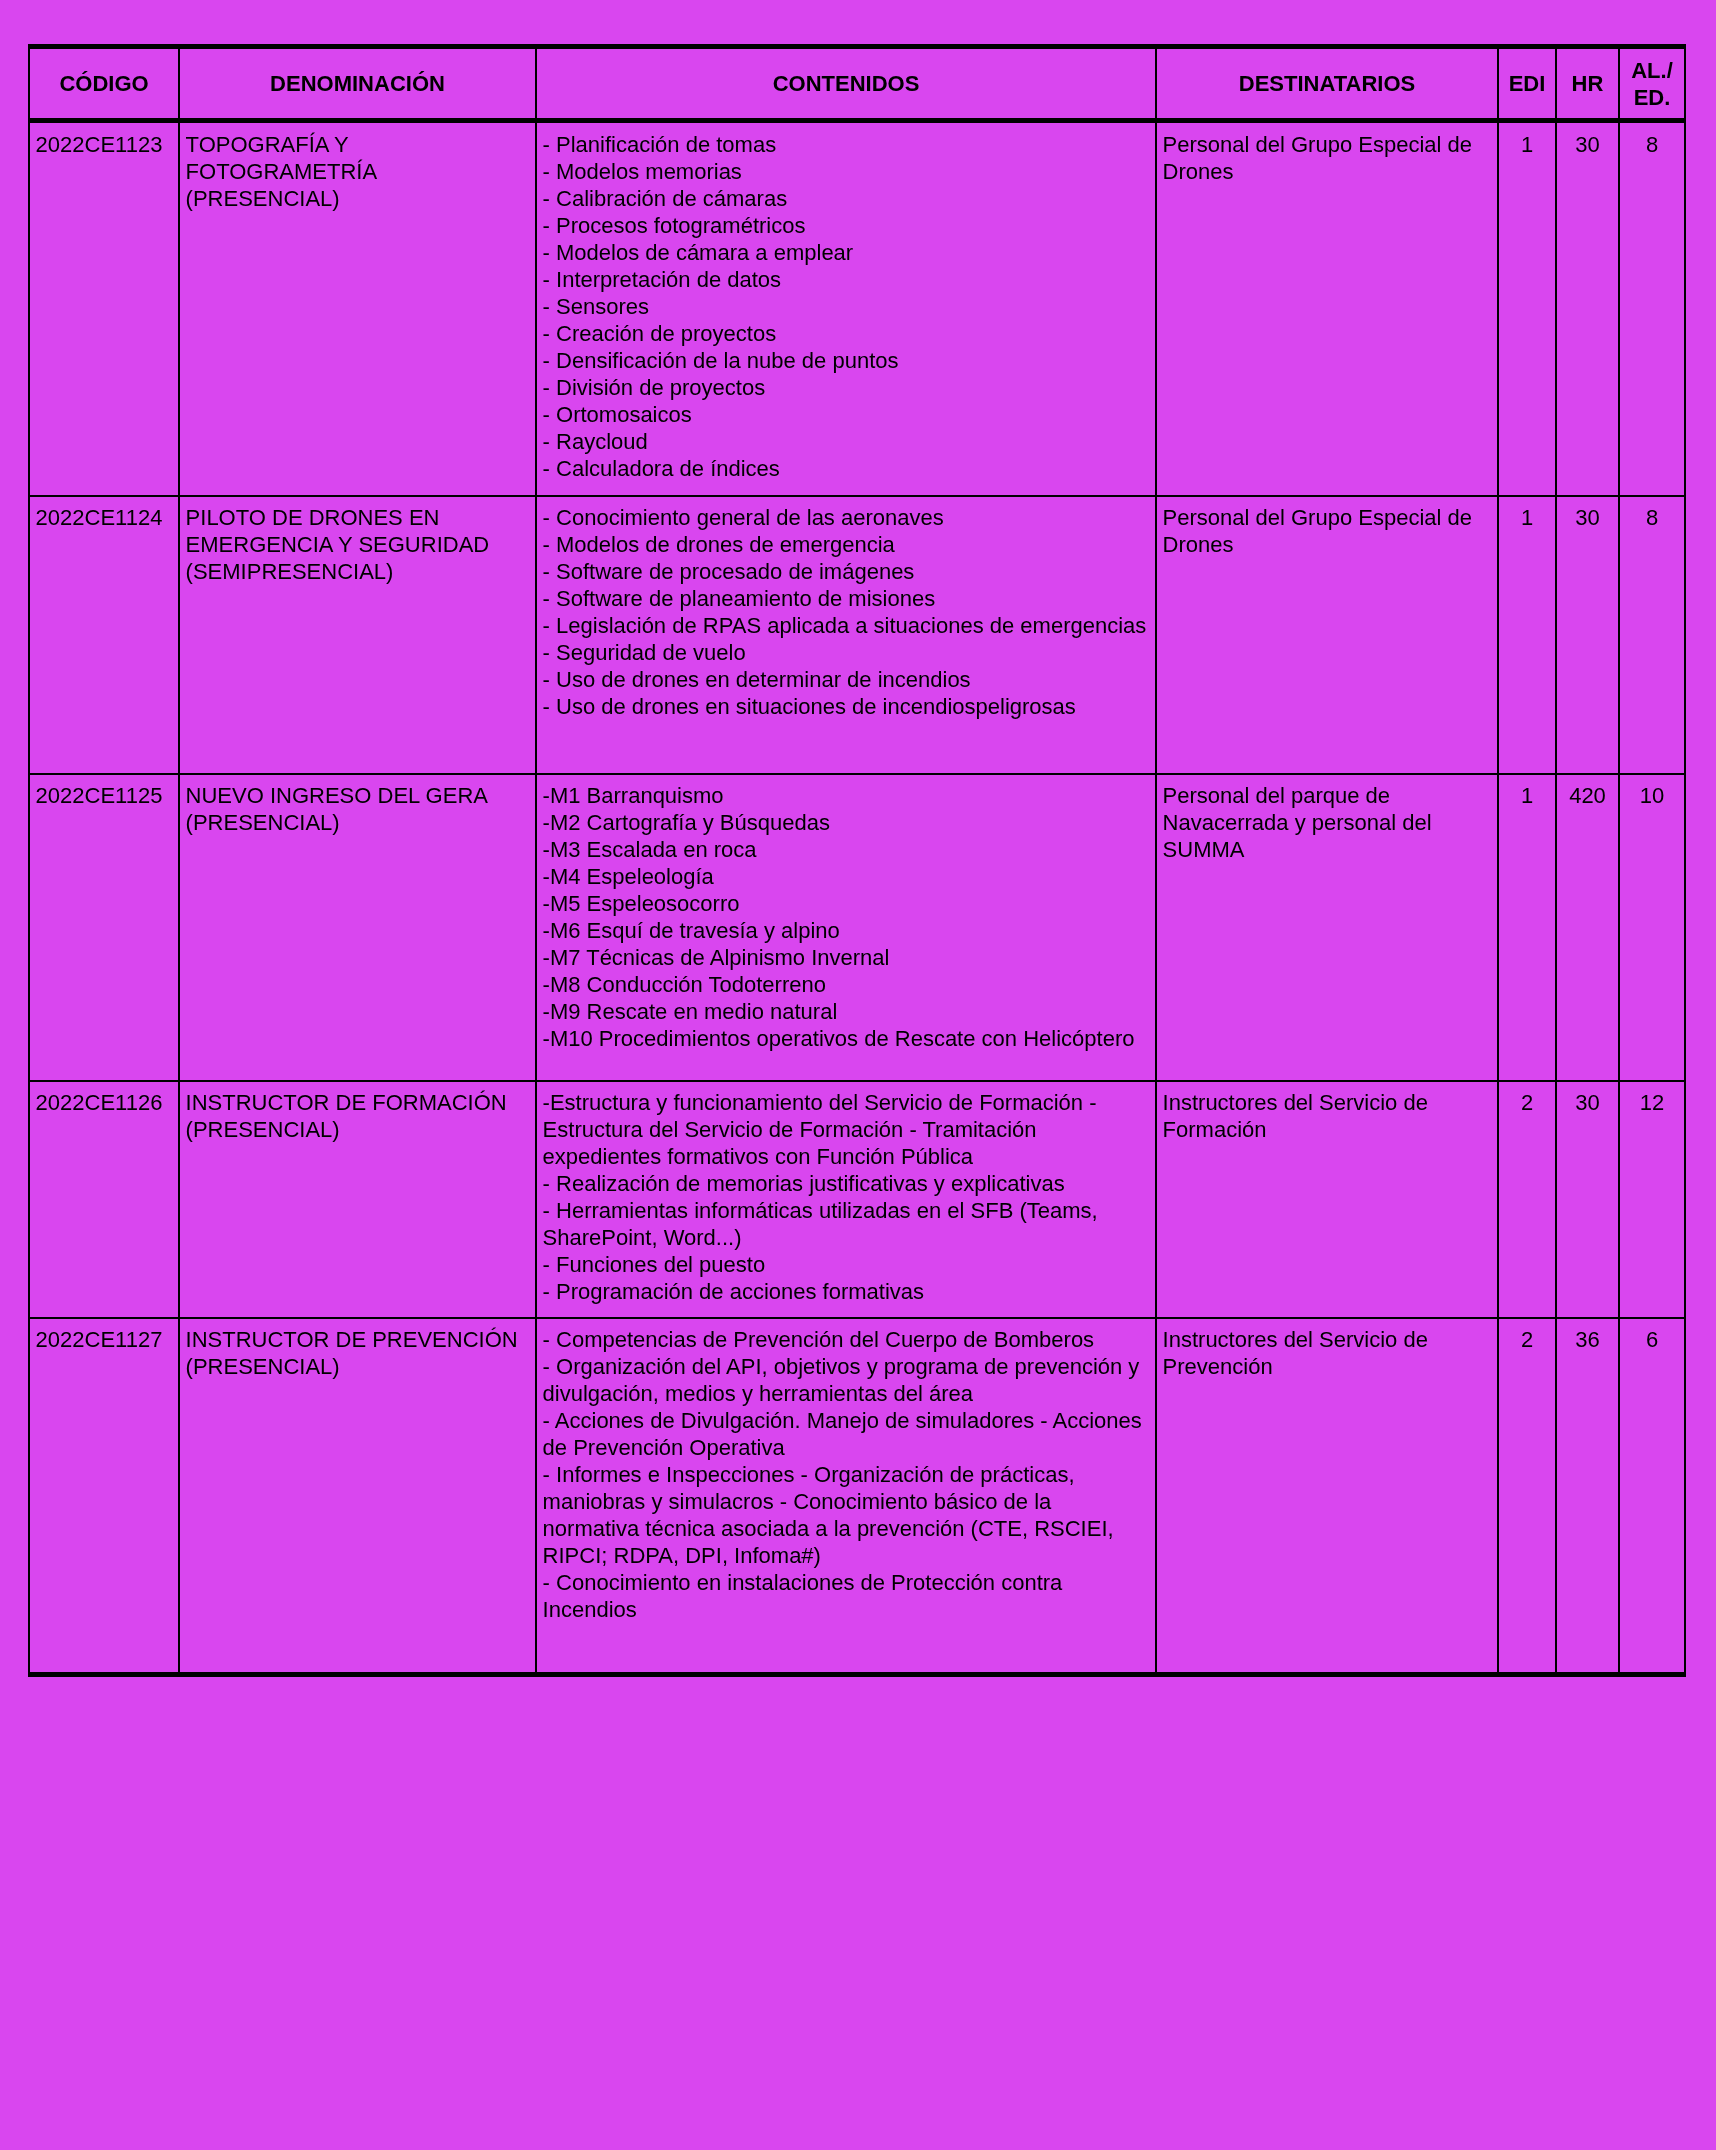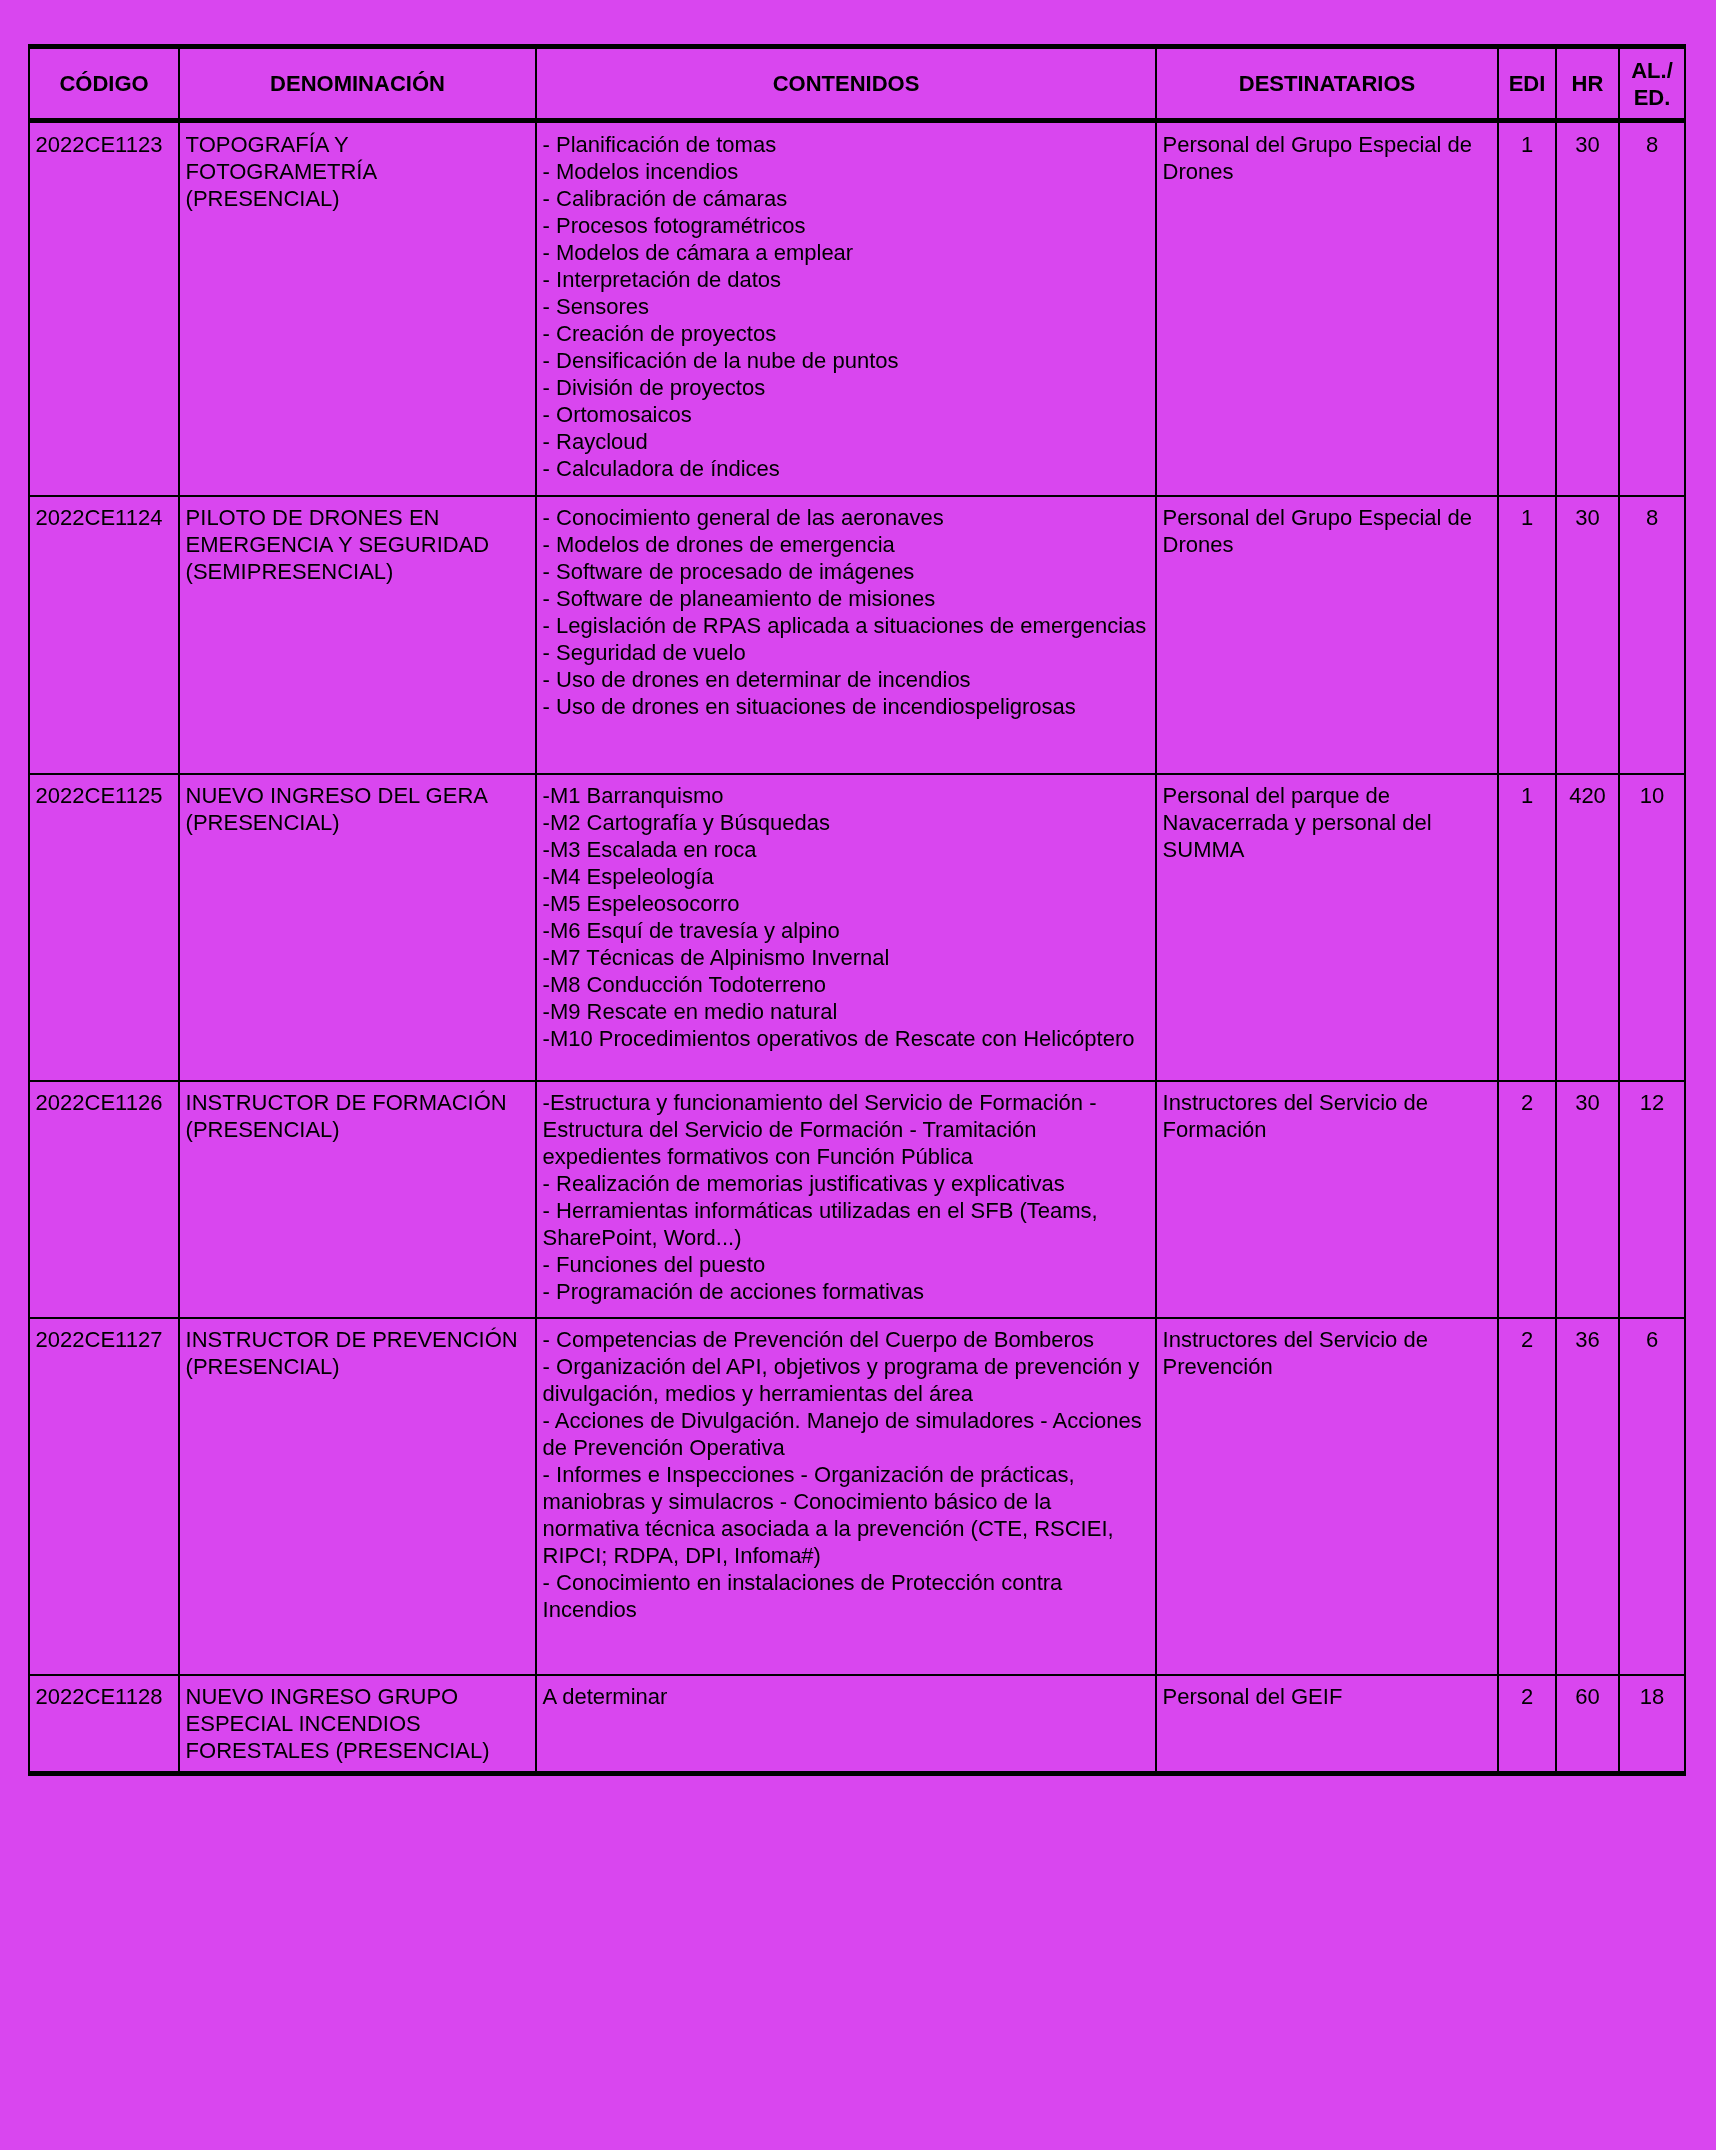--- a/index.html
+++ b/index.html
@@ -96,21 +96,21 @@
         <th class="wrap2">AL./
 ED.</th>
       </tr>
     </thead>
     <tbody>
       <tr class="h-r1">
         <td class="codigo">2022CE1123</td>
         <td class="denom">TOPOGRAFÍA Y FOTOGRAMETRÍA (PRESENCIAL)</td>
         <td class="cont">
             <div>- Planificación de tomas</div>
-            <div>- Modelos incendios</div>
+            <div>- Modelos memorias</div>
             <div>- Calibración de cámaras</div>
             <div>- Procesos fotogramétricos</div>
             <div>- Modelos de cámara a emplear</div>
             <div>- Interpretación de datos</div>
             <div>- Sensores</div>
             <div>- Creación de proyectos</div>
             <div>- Densificación de la nube de puntos</div>
             <div>- División de proyectos</div>
             <div>- Ortomosaicos</div>
             <div>- Raycloud</div>
@@ -182,27 +182,16 @@
             <div>- Organización del API, objetivos y programa de prevención y divulgación, medios y herramientas del área</div>
             <div>- Acciones de Divulgación. Manejo de simuladores - Acciones de Prevención Operativa</div>
             <div>- Informes e Inspecciones - Organización de prácticas, maniobras y simulacros - Conocimiento básico de la normativa técnica asociada a la prevención (CTE, RSCIEI, RIPCI; RDPA, DPI, Infoma#)</div>
             <div>- Conocimiento en instalaciones de Protección contra Incendios</div>
           </td>
         <td class="dest">Instructores del Servicio de Prevención</td>
         <td class="num">2</td>
         <td class="num">36</td>
         <td class="num">6</td>
       </tr>
-      <tr class="h-r6">
-        <td class="codigo">2022CE1128</td>
-        <td class="denom">NUEVO INGRESO GRUPO ESPECIAL INCENDIOS FORESTALES (PRESENCIAL)</td>
-        <td class="cont">
-            <div>A determinar</div>
-          </td>
-        <td class="dest">Personal del GEIF</td>
-        <td class="num">2</td>
-        <td class="num">60</td>
-        <td class="num">18</td>
-      </tr>
     </tbody>
   </table>
 </div>
 
 
 </body></html>

